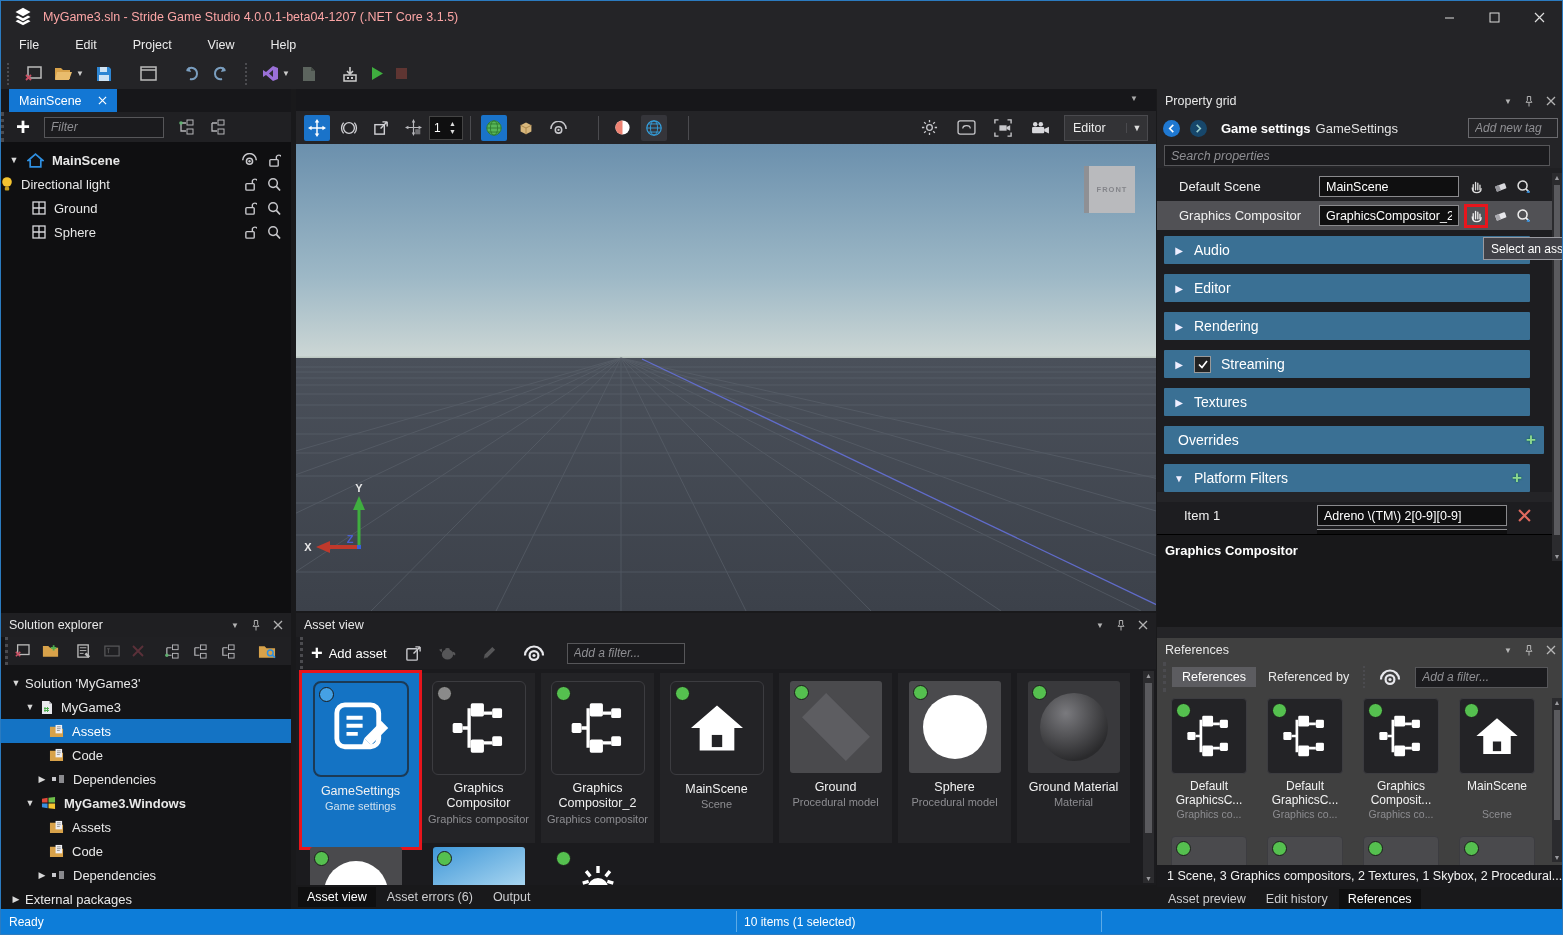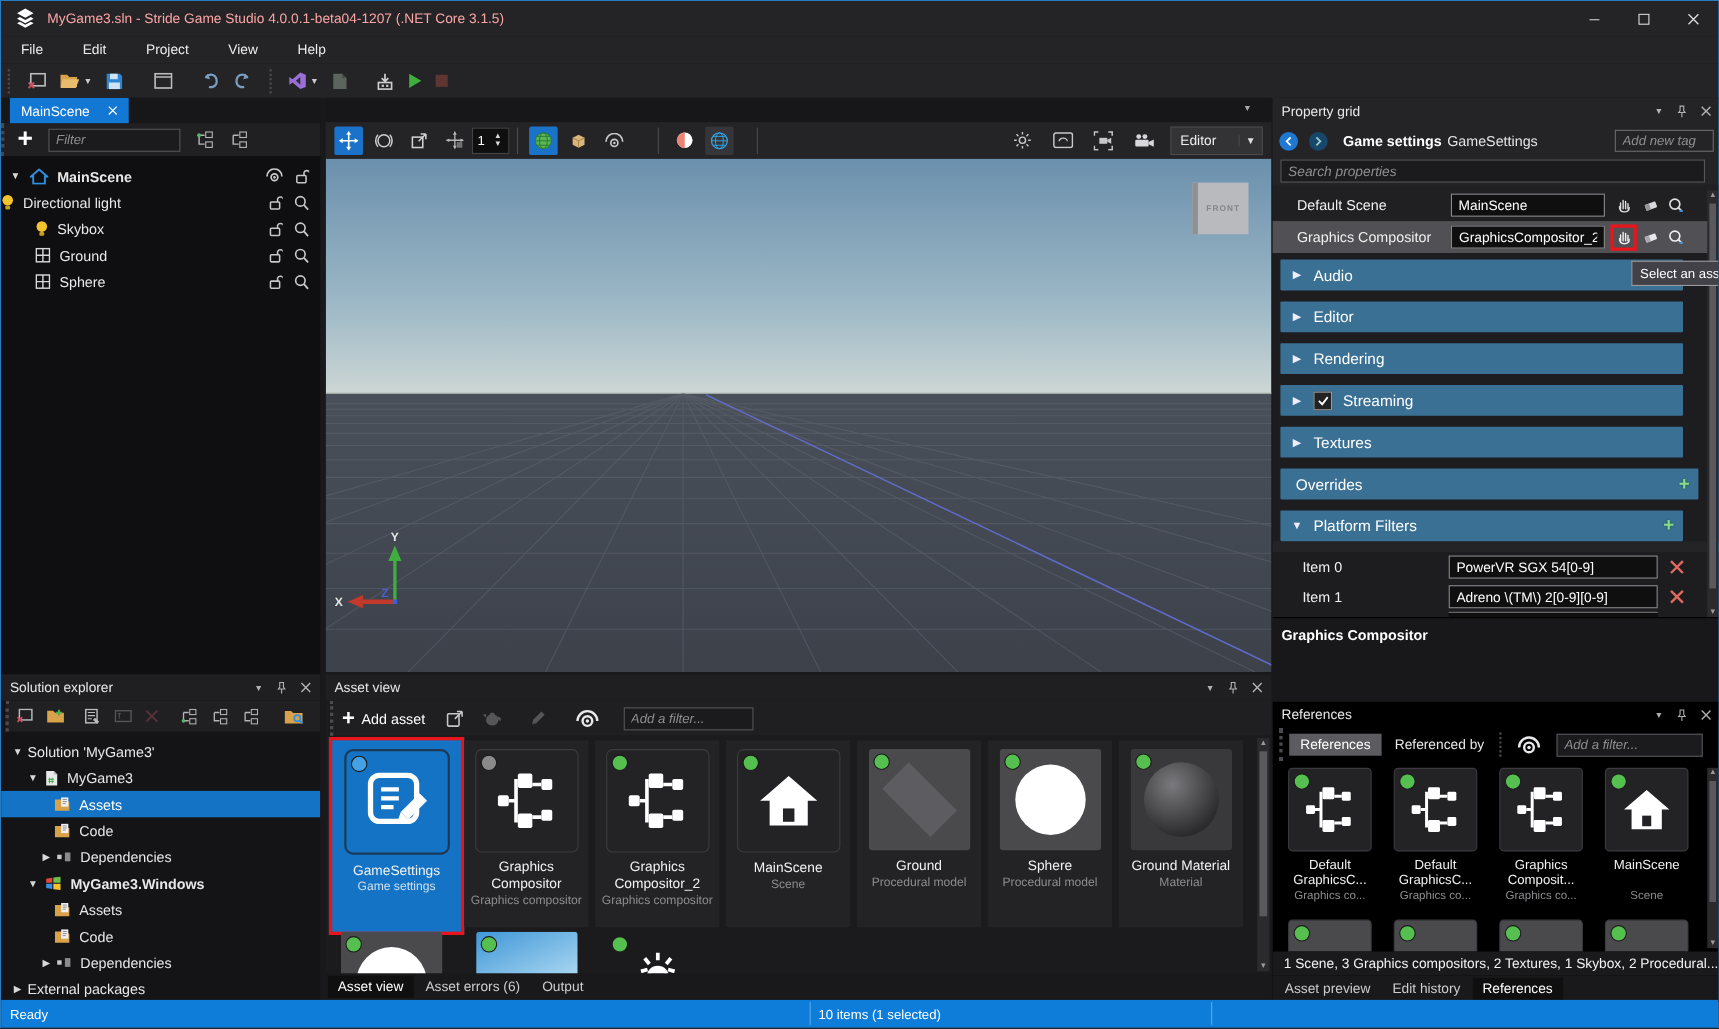--- a/index.html
+++ b/index.html
@@ -84,21 +84,21 @@
   .sec .sarr{width:30px;text-align:center;font-size:10px;color:#eef;}
   .sec .plus{margin-left:auto;margin-right:8px;color:#8fd98f;font-size:17px;font-weight:bold;text-shadow:0 0 2px #063;}
   .chk{width:15px;height:15px;background:#222;border:1px solid #999;margin-right:10px;display:flex;align-items:center;justify-content:center;}
   .pitem{display:flex;align-items:center;height:27px;background:#1d1d20;}
   .pitem .plabel{width:133px;padding-left:27px;font-size:13px;color:#f0f0f0;}
   .pitem input{width:190px;height:21px;background:#0f0f10;border:1px solid #8a8a8d;color:#fff;font-size:12.5px;padding:0 6px;}
   .pg-desc{border-top:1px solid #000;background:#18181a;height:76px;padding:8px 8px;}
   .pg-desc .t{font-weight:bold;font-size:13px;color:#fff;}
 
   
-  .refs{position:absolute;left:0;top:549px;width:407px;height:273px;background:#000000;}
+  .refs{position:absolute;left:0;top:549px;width:407px;height:273px;background:#404040;}
   .ref-toolbar{height:30px;display:flex;align-items:center;border-left:3px dotted #4b4b4f;margin-left:6px;}
   .ref-tab-btn{background:#5c5c60;color:#fff;font-size:12.5px;padding:3px 10px;margin-left:6px;}
   .ref-tab2{color:#e8e8e8;font-size:12.5px;margin-left:12px;}
   .rsep{width:4px;height:22px;border-left:2px dotted #4b4b4f;margin:0 10px 0 14px;}
   .ref-filter{width:133px;height:21px;background:#1b1b1e;border:1px solid #565659;color:#eee;font-size:12px;padding:0 6px;margin-left:14px;}
   .rtile{position:absolute;width:88px;text-align:center;}
   .rthumb{position:relative;width:74px;height:74px;margin:0 auto;background:#232326;border:1px solid #3c3c40;border-radius:4px;
       display:flex;align-items:center;justify-content:center;color:#fff;}
   .rname{font-size:12px;color:#f2f2f2;line-height:14px;height:28px;overflow:hidden;margin-top:5px;}
   .rtype{font-size:10.5px;color:#8d8d91;margin-top:1px;}
@@ -313,43 +313,20 @@
         </span>
       </div>
       <div class="trow" style="">
         <span>
             <svg width="12" height="16" viewBox="0 0 12 16">
               <circle cx="6" cy="6" r="4.8" fill="#f4c430"></circle>
               <rect x="3.8" y="11" width="4.4" height="3.4" rx="1" fill="#c79f1e"></rect>
             </svg>
           </span>
         <span class="lbl">Directional light</span>
-        <span class="rt">
-          <span>
-              <svg width="13" height="15" viewBox="0 0 14 16">
-                <rect x="2" y="7" width="9" height="7" rx="1" fill="none" stroke="#c8c8cc" stroke-width="1.5"></rect>
-                <path d="M9 7 V4 a3 3 0 0 1 5.5 0" fill="none" stroke="#c8c8cc" stroke-width="1.5"></path>
-              </svg>
-            </span>
-          <span>
-              <svg width="14" height="15" viewBox="0 0 15 16">
-                <circle cx="6.5" cy="6.5" r="4.6" fill="none" stroke="#c8c8cc" stroke-width="1.6"></circle>
-                <path d="M10 10 L14 14.5" stroke="#c8c8cc" stroke-width="1.8"></path>
-              </svg>
-            </span>
-        </span>
-      </div>
-      <div class="trow" style="padding-left:31px">
-        <span>
-            <svg width="12" height="16" viewBox="0 0 12 16">
-              <circle cx="6" cy="6" r="4.8" fill="#f4c430"></circle>
-              <rect x="3.8" y="11" width="4.4" height="3.4" rx="1" fill="#c79f1e"></rect>
-            </svg>
-          </span>
-        <span class="lbl">Skybox</span>
         <span class="rt">
           <span>
               <svg width="13" height="15" viewBox="0 0 14 16">
                 <rect x="2" y="7" width="9" height="7" rx="1" fill="none" stroke="#c8c8cc" stroke-width="1.5"></rect>
                 <path d="M9 7 V4 a3 3 0 0 1 5.5 0" fill="none" stroke="#c8c8cc" stroke-width="1.5"></path>
               </svg>
             </span>
           <span>
               <svg width="14" height="15" viewBox="0 0 15 16">
                 <circle cx="6.5" cy="6.5" r="4.6" fill="none" stroke="#c8c8cc" stroke-width="1.6"></circle>
@@ -706,29 +683,20 @@
             <span>Overrides</span>
             <span class="plus">+</span>
           </div>
         <div class="sec">
             <span class="sarr">▼</span>
             <span>Platform Filters</span>
             <span class="plus">+</span>
           </div>
       </div>
       <div class="pitem">
-        <span class="plabel">Item 0</span>
-        <input value="PowerVR SGX 54[0-9]" style="">
-        <span class="picbtn" style="margin-left:8px">
-            <svg width="13" height="13" viewBox="0 0 12 12">
-              <path d="M1 1 L11 11 M11 1 L1 11" stroke="#e06a5e" stroke-width="2"></path>
-            </svg>
-          </span>
-      </div>
-      <div class="pitem">
         <span class="plabel">Item 1</span>
         <input value="Adreno \(TM\) 2[0-9][0-9]" style="">
         <span class="picbtn" style="margin-left:8px">
             <svg width="13" height="13" viewBox="0 0 12 12">
               <path d="M1 1 L11 11 M11 1 L1 11" stroke="#e06a5e" stroke-width="2"></path>
             </svg>
           </span>
       </div>
       <div style="height:5px;background:#1d1d20;overflow:hidden">
         <div style="width:190px;margin-left:160px;border-top:1px solid #8a8a8d;height:5px;background:#0f0f10"></div>

